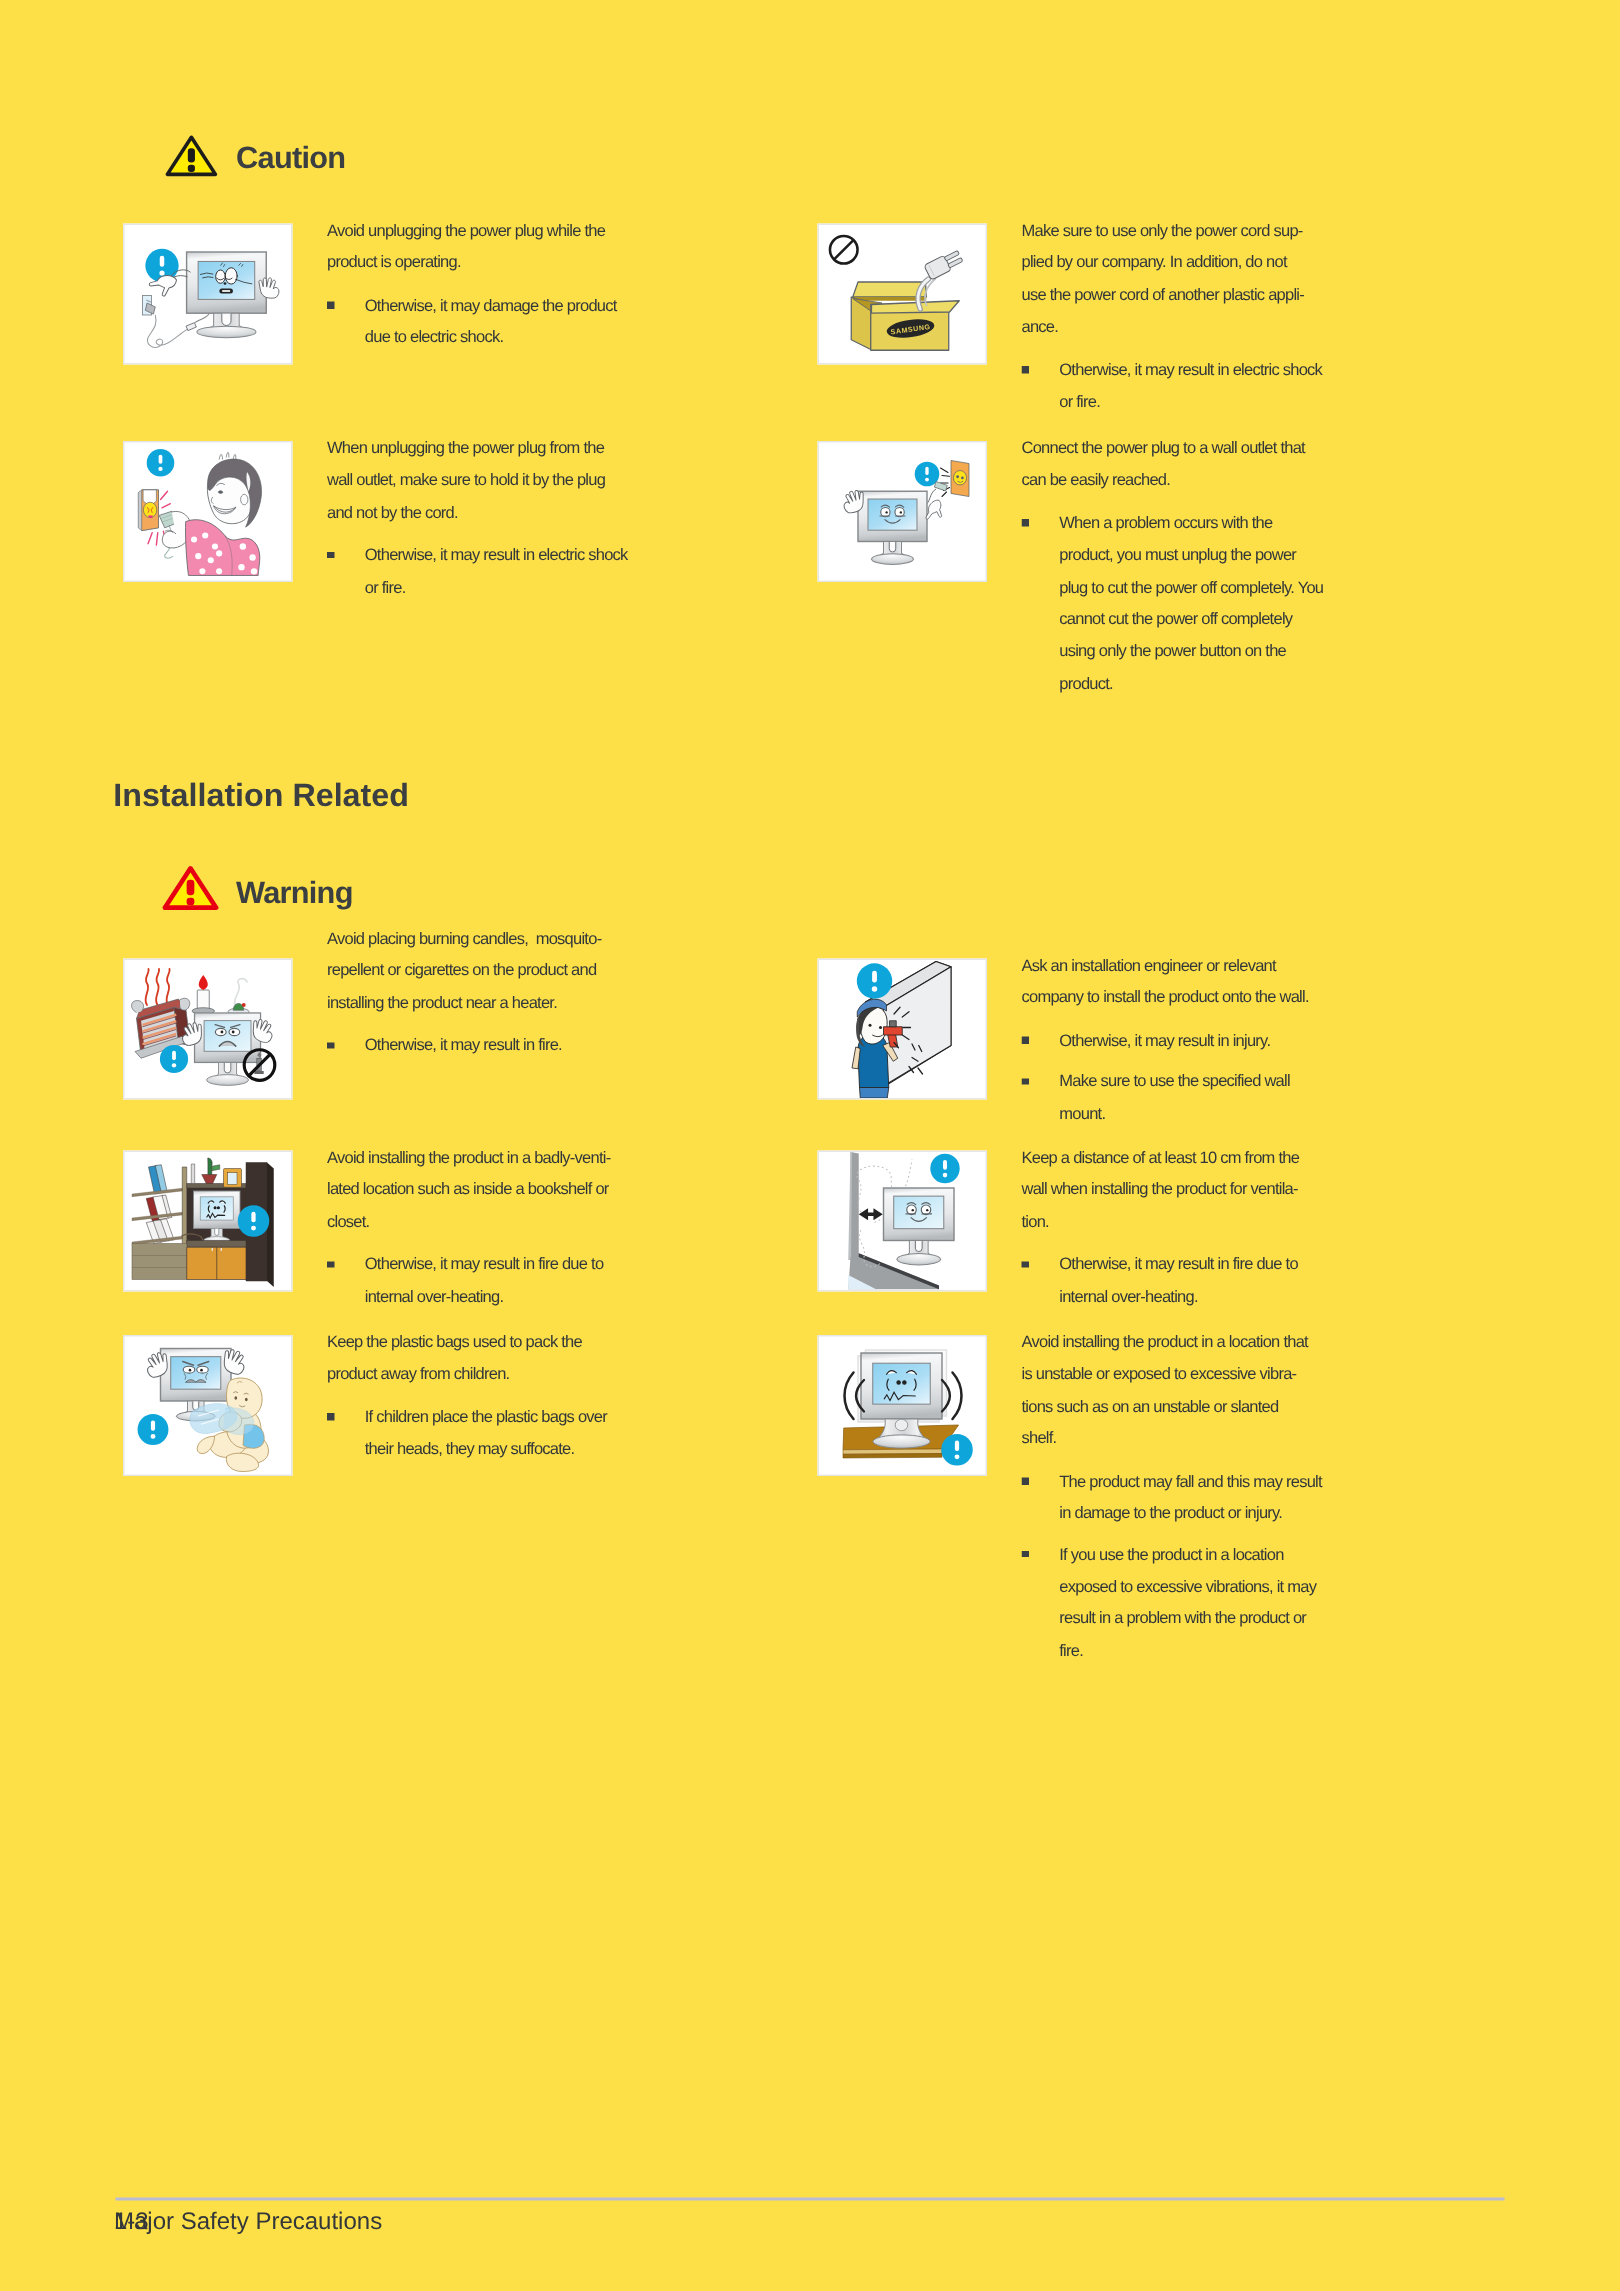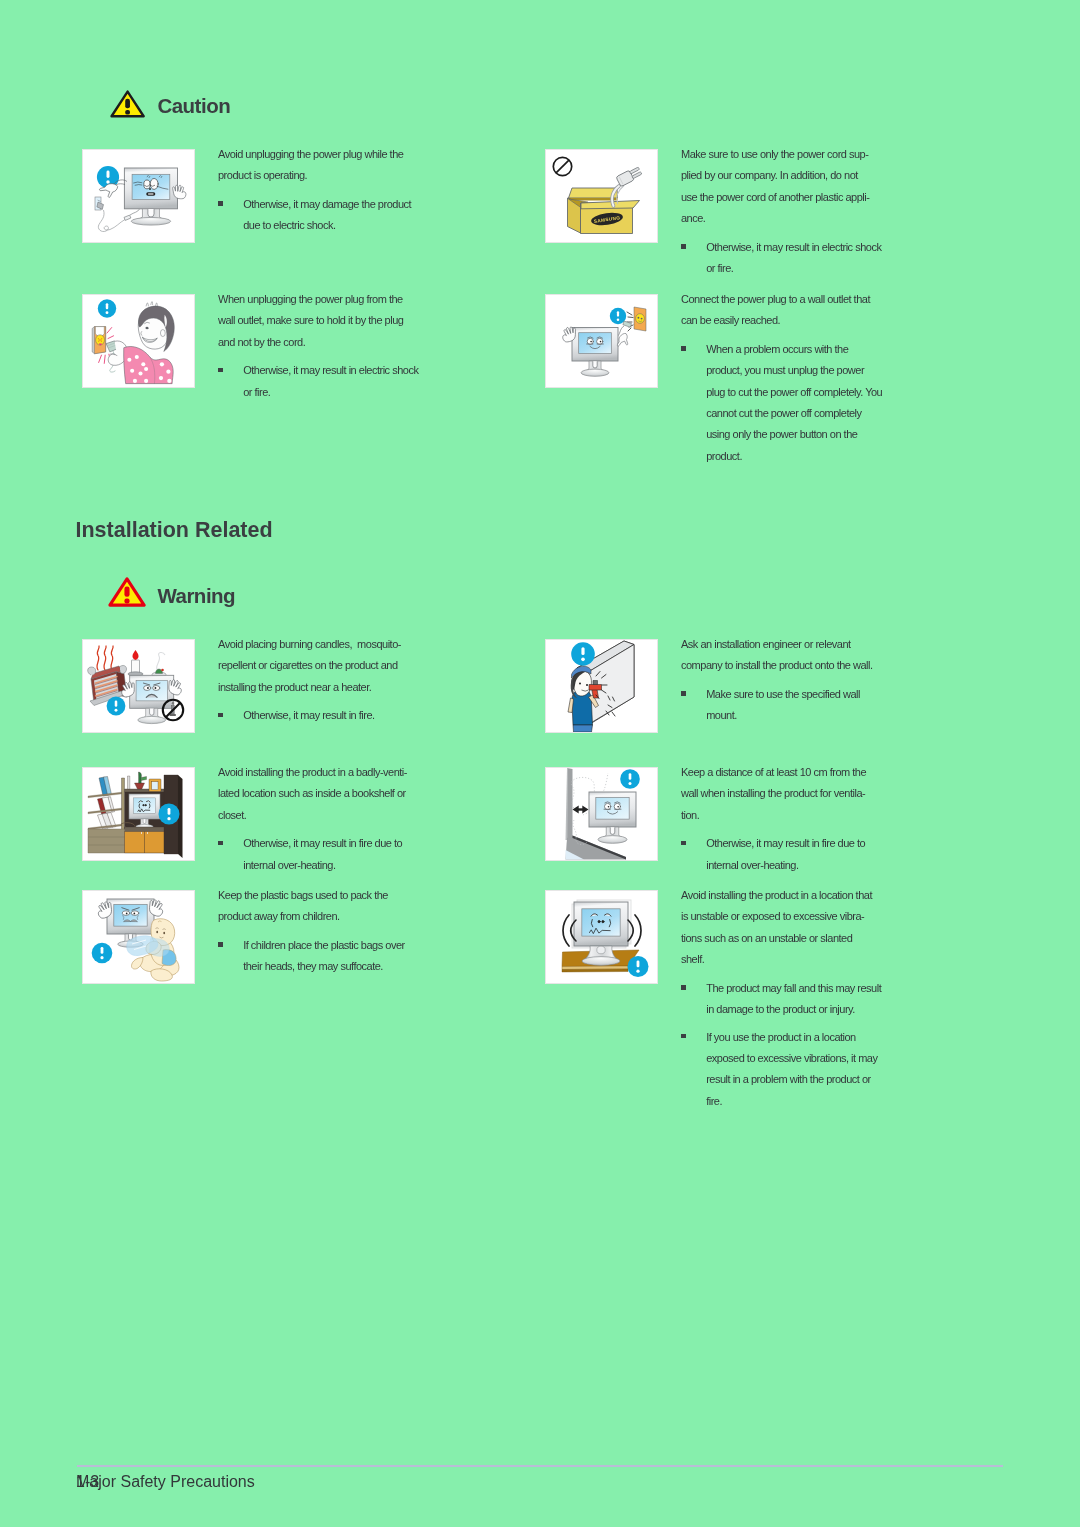--- a/index.html
+++ b/index.html
@@ -1,20 +1,20 @@
 <!DOCTYPE html>
 <html><head>
 <meta charset="utf-8">
 <title>Major Safety Precautions</title>
 <style>
   html,body{margin:0;padding:0;background:#fff;}
   body{width:1080px;height:1527px;
        font-family:"Liberation Sans",sans-serif;color:#33373a;
        -webkit-font-smoothing:antialiased;}
-  .page{position:relative;width:1080px;height:1527px;overflow:hidden;background:#86efac;}
+  .page{position:relative;width:1080px;height:1527px;overflow:hidden;background:#fde047;}
 
   .sec-heading{position:absolute;left:75.5px;margin:0;font-size:21.5px;font-weight:bold;
                color:#3b3f42;letter-spacing:0px;white-space:nowrap;line-height:1;
                transform:translateZ(0);}
 
   .alert-head{position:absolute;}
   .alert-head svg{position:absolute;left:0;top:0;display:block;}
   .alert-head .lbl{position:absolute;font-size:20.5px;font-weight:bold;color:#3b3f42;
                    letter-spacing:-0.5px;white-space:nowrap;line-height:1;
                    transform:translateZ(0);}
@@ -512,21 +512,21 @@
         </g>
         <g>
           <circle cx="90" cy="70" r="10.2" fill="none" stroke="#111" stroke-width="2.1"></circle>
           <path d="M88.5 63.5 l1.2 -2.2 l1.6 1.8 l-1.1 2.0 Z" fill="#777"></path>
           <rect x="88.2" y="65.5" width="3.0" height="8.5" fill="#8a8d90" stroke="#555" stroke-width="0.4"></rect>
           <rect x="86.6" y="74" width="6.2" height="2.0" fill="#666"></rect>
           <line x1="82.8" y1="77.2" x2="97.2" y2="62.8" stroke="#111" stroke-width="2.1"></line>
         </g>
       </svg>
     </div>
-<div class="txt" style="left:218px;top:634px">
+<div class="txt" style="left:218px;top:616px">
       <p class="para">
         <span class="ln">Avoid placing burning candles,  mosquito-</span>
         <span class="ln">repellent or cigarettes on the product and</span>
         <span class="ln">installing the product near a heater.</span>
       </p>
       <ul>
         <li>
           <span class="bul"></span>
           <span class="ln">Otherwise, it may result in fire.</span>
         </li>
@@ -603,20 +603,24 @@
       </svg>
     </div>
 <div class="txt" style="left:681px;top:634px">
       <p class="para">
         <span class="ln">Ask an installation engineer or relevant</span>
         <span class="ln">company to install the product onto the wall.</span>
       </p>
       <ul>
         <li>
           <span class="bul"></span>
+          <span class="ln">Otherwise, it may result in injury.</span>
+        </li>
+        <li>
+          <span class="bul"></span>
           <span class="ln">Make sure to use the specified wall</span>
           <span class="ln">mount.</span>
         </li>
       </ul>
     </div>
 <div class="thumb" style="left:82px;top:767px;width:111px;height:92px">
       <svg viewBox="0 0 111 92">
         <defs>
  <linearGradient id="bez7" x1="0" y1="0" x2="0.1" y2="1">
    <stop offset="0" stop-color="#c9cccf"></stop>

